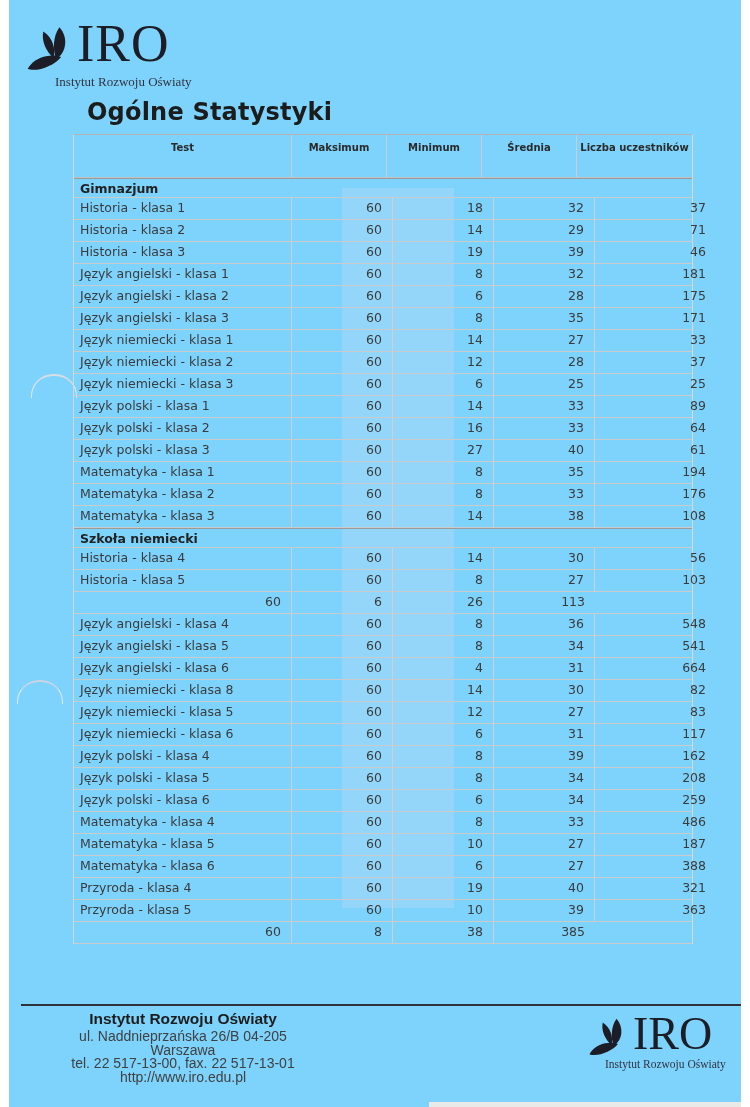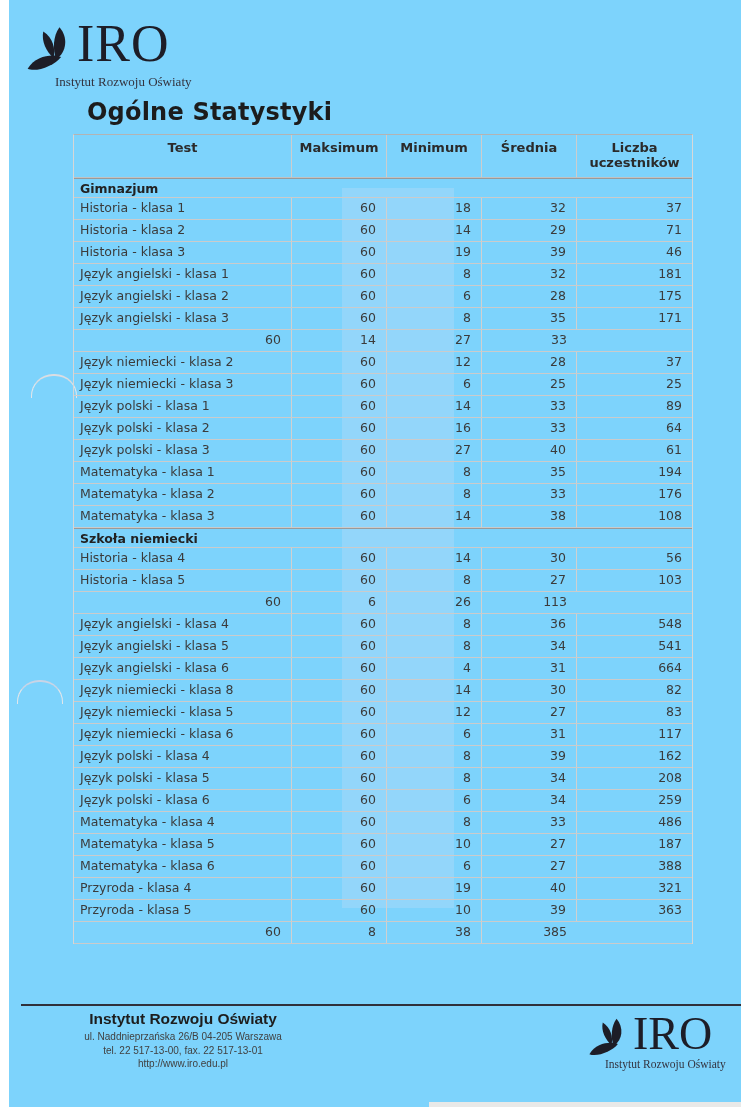--- a/index.html
+++ b/index.html
@@ -29,25 +29,25 @@
   .stats-table{
     position:absolute;left:64px;top:134px;width:618px;
     font-size:12.5px;color:#3b3b3b;
     border-top:1px solid #b3b3b3;border-left:1px solid #d6d6d6;border-right:1px solid #d8d8d8;
   }
   .trow{display:grid;grid-template-columns:218px 95px 95px 95px 115px;}
   .c{box-sizing:border-box;overflow:hidden;white-space:nowrap;}
   .thead{height:42px;border-bottom:1px solid #c2c2c2;}
   .thead .c{
     border-right:1px solid #cdcdcd;padding-top:5px;
-    font-weight:bold;font-size:13px;color:#2b2b2b;text-align:center;
+    font-weight:bold;font-size:10px;color:#2b2b2b;text-align:center;
     white-space:normal;line-height:15px;
   }
   .thead .c:last-child{border-right:none;}
-  .drow{height:21px;border-bottom:1px solid #cbcbcb;}
+  .drow{height:21px;border-bottom:1px solid #cbcbcb;gap:6px;}
   .drow .c{border-right:1px solid #d0d0d0;line-height:20px;}
   .drow .c:last-child{border-right:none;}
   .c.test{padding-left:6px;text-align:left;}
   .c.num{padding-right:10px;text-align:right;}
   .section-row{
     height:20px;border-top:1px solid #9a9a9a;border-bottom:1px solid #cbcbcb;
     font-weight:bold;color:#222;line-height:19px;padding-left:6px;
     box-sizing:border-box;
   }
   
@@ -63,21 +63,21 @@
   .punch.p1{left:22px;top:374px;}
   .punch.p2{left:8px;top:680px;border-top-color:#c9d4e6;}
   .edge-shadow{position:absolute;left:420px;bottom:0;width:330px;height:5px;background:#e9e9e8;}
   
   .footer-line{position:absolute;left:12px;top:1004px;width:733px;height:2px;background:#30303a;}
   .footer-block{
     position:absolute;left:58px;top:1010px;width:232px;text-align:center;
     font-family:"Liberation Sans", sans-serif;
   }
   .footer-org{font-size:15.5px;font-weight:bold;color:#1d1d1d;margin-bottom:2px;}
-  .footer-small{font-size:10px;color:#414141;line-height:13.5px;text-align:center;}
+  .footer-small{font-size:14px;color:#414141;line-height:13.5px;text-align:center;}
   .footer-logo{position:absolute;left:556px;top:1006px;width:190px;height:72px;}
   .footer-logo .leaf{left:22px;top:10px;}
   .footer-acronym{
     position:absolute;left:68px;top:0px;
     font-family:"Liberation Serif", serif;font-size:46px;line-height:56px;color:#1d1d27;
   }
   .footer-logo-sub{
     position:absolute;left:40px;top:52px;width:150px;
     font-family:"Liberation Serif", serif;font-size:11.5px;color:#33333f;
   }
@@ -150,20 +150,21 @@
           <div class="c num">175</div>
         </div>
         <div class="trow drow">
           <div class="c test">Język angielski - klasa 3</div>
           <div class="c num">60</div>
           <div class="c num">8</div>
           <div class="c num">35</div>
           <div class="c num">171</div>
         </div>
         <div class="trow drow">
+          <div class="c test">Język niemiecki - klasa 1</div>
           <div class="c num">60</div>
           <div class="c num">14</div>
           <div class="c num">27</div>
           <div class="c num">33</div>
         </div>
         <div class="trow drow">
           <div class="c test">Język niemiecki - klasa 2</div>
           <div class="c num">60</div>
           <div class="c num">12</div>
           <div class="c num">28</div>

